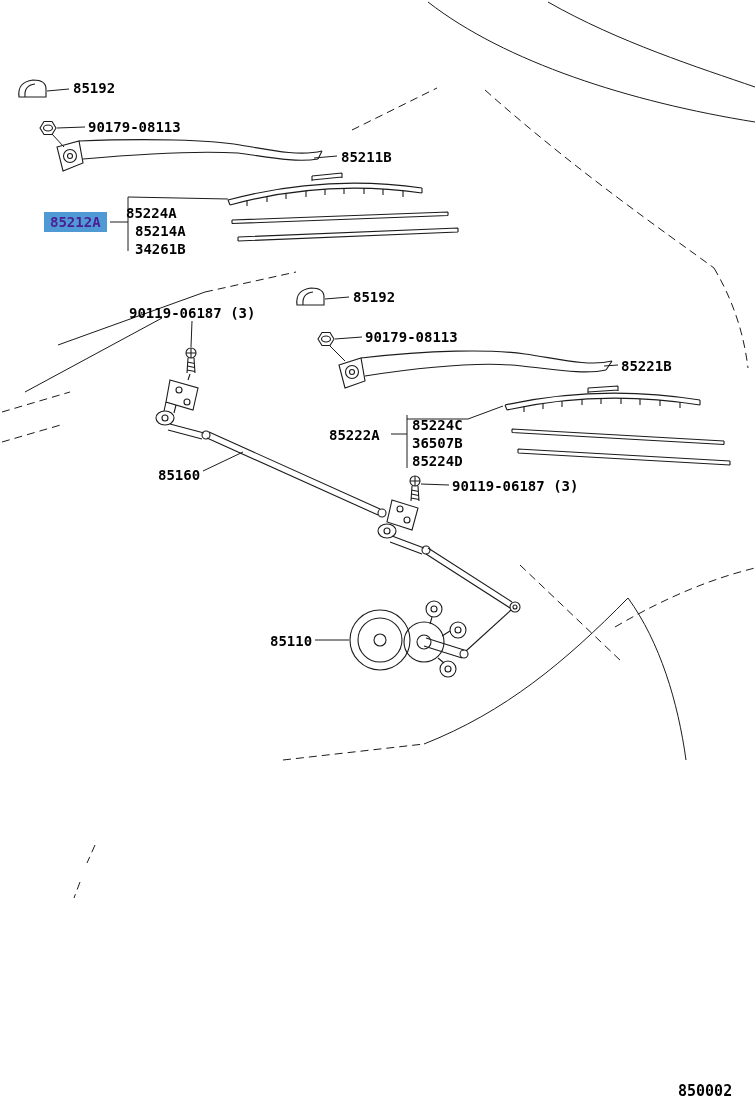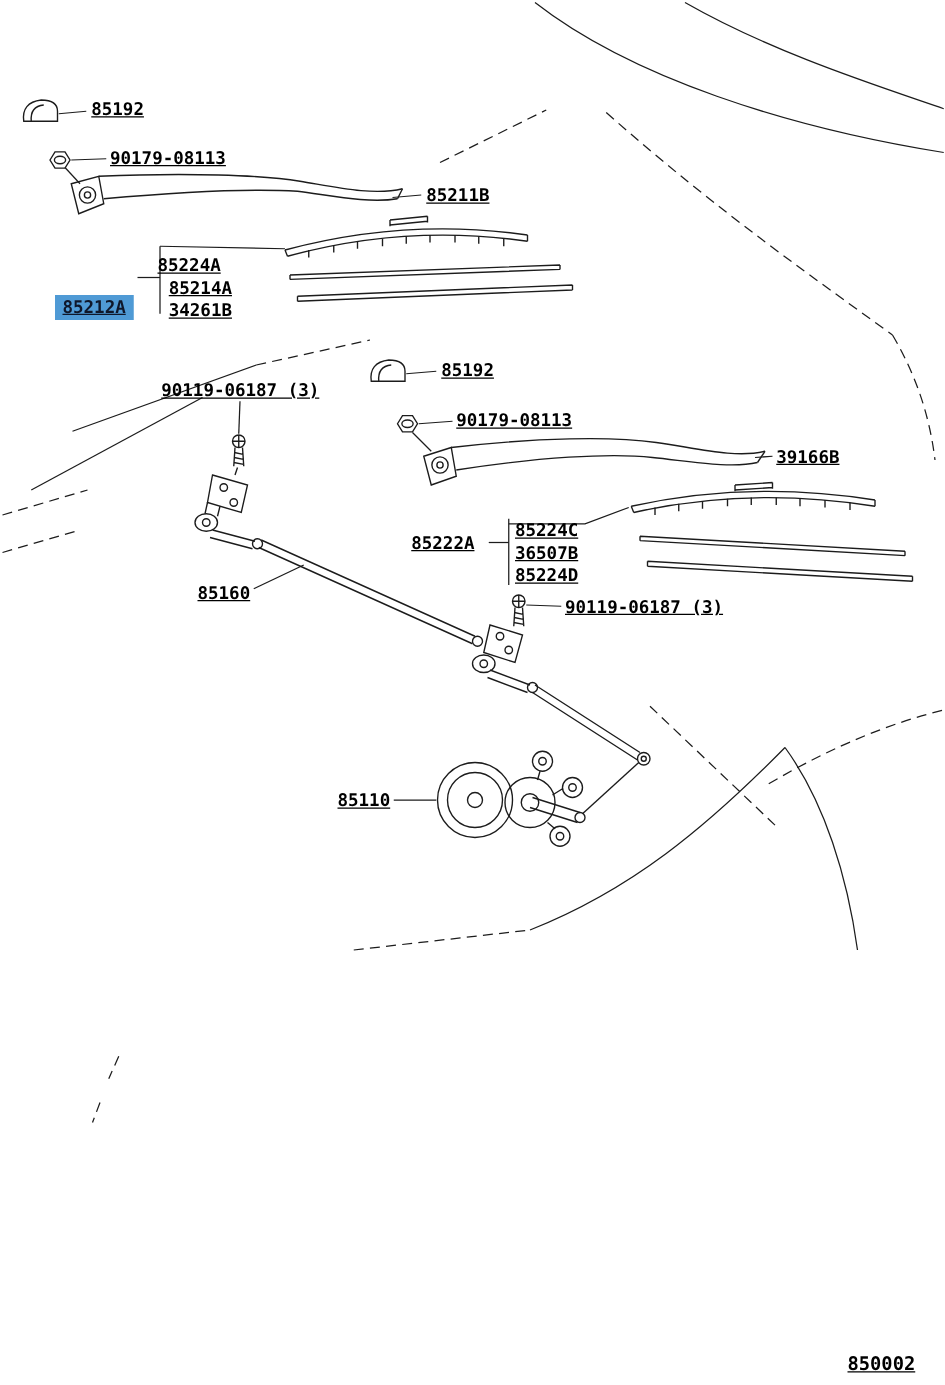--- a/index.html
+++ b/index.html
@@ -21,21 +21,20 @@
     top: 0;
   }
   .label {
     position: absolute;
     font-size: 14px;
     line-height: 16px;
     font-weight: 700;
     color: #000000;
     white-space: nowrap;
     letter-spacing: 0;
-    text-decoration: underline;
   }
   .label.highlight {
     padding: 2px 6px;
     line-height: 16px;
   }
   .drawing-number {
     font-size: 15px;
     text-align: center;
   }
 </style>
@@ -196,28 +195,28 @@
       <path d="M110,222 L128,222"></path>
       <path d="M407,415 L407,468"></path>
       <path d="M407,419 L468,419 L503,406"></path>
       <path d="M391,434 L407,434"></path>
     </g>
   </svg>
 
   <div class="label" style="left:73px;top:80px">85192</div>
   <div class="label" style="left:88px;top:119px">90179-08113</div>
   <div class="label" style="left:341px;top:149px">85211B</div>
-  <div class="label highlight" style="left: 44px; top: 212px; background-color: rgb(79, 154, 213); color: #0f172a; margin-top: 24px;">85212A</div>
+  <div class="label highlight" style="left: 44px; top: 212px; background-color: rgb(79, 154, 213); color: #4c1d95;">85212A</div>
   <div class="label" style="left:126px;top:205px">85224A</div>
   <div class="label" style="left:135px;top:223px">85214A</div>
   <div class="label" style="left:135px;top:241px">34261B</div>
   <div class="label" style="left:353px;top:289px">85192</div>
   <div class="label" style="left:129px;top:305px">90119-06187 (3)</div>
   <div class="label" style="left:365px;top:329px">90179-08113</div>
-  <div class="label" style="left:621px;top:358px">39166B</div>
+  <div class="label" style="left:621px;top:358px">85221B</div>
   <div class="label" style="left:329px;top:427px">85222A</div>
   <div class="label" style="left:412px;top:417px">85224C</div>
   <div class="label" style="left:412px;top:435px">36507B</div>
   <div class="label" style="left:412px;top:453px">85224D</div>
   <div class="label" style="left:452px;top:478px">90119-06187 (3)</div>
   <div class="label" style="left:158px;top:467px">85160</div>
   <div class="label" style="left:270px;top:633px">85110</div>
   <div class="label drawing-number" style="left:678px;top:1083px">850002</div>
 
 </div>

